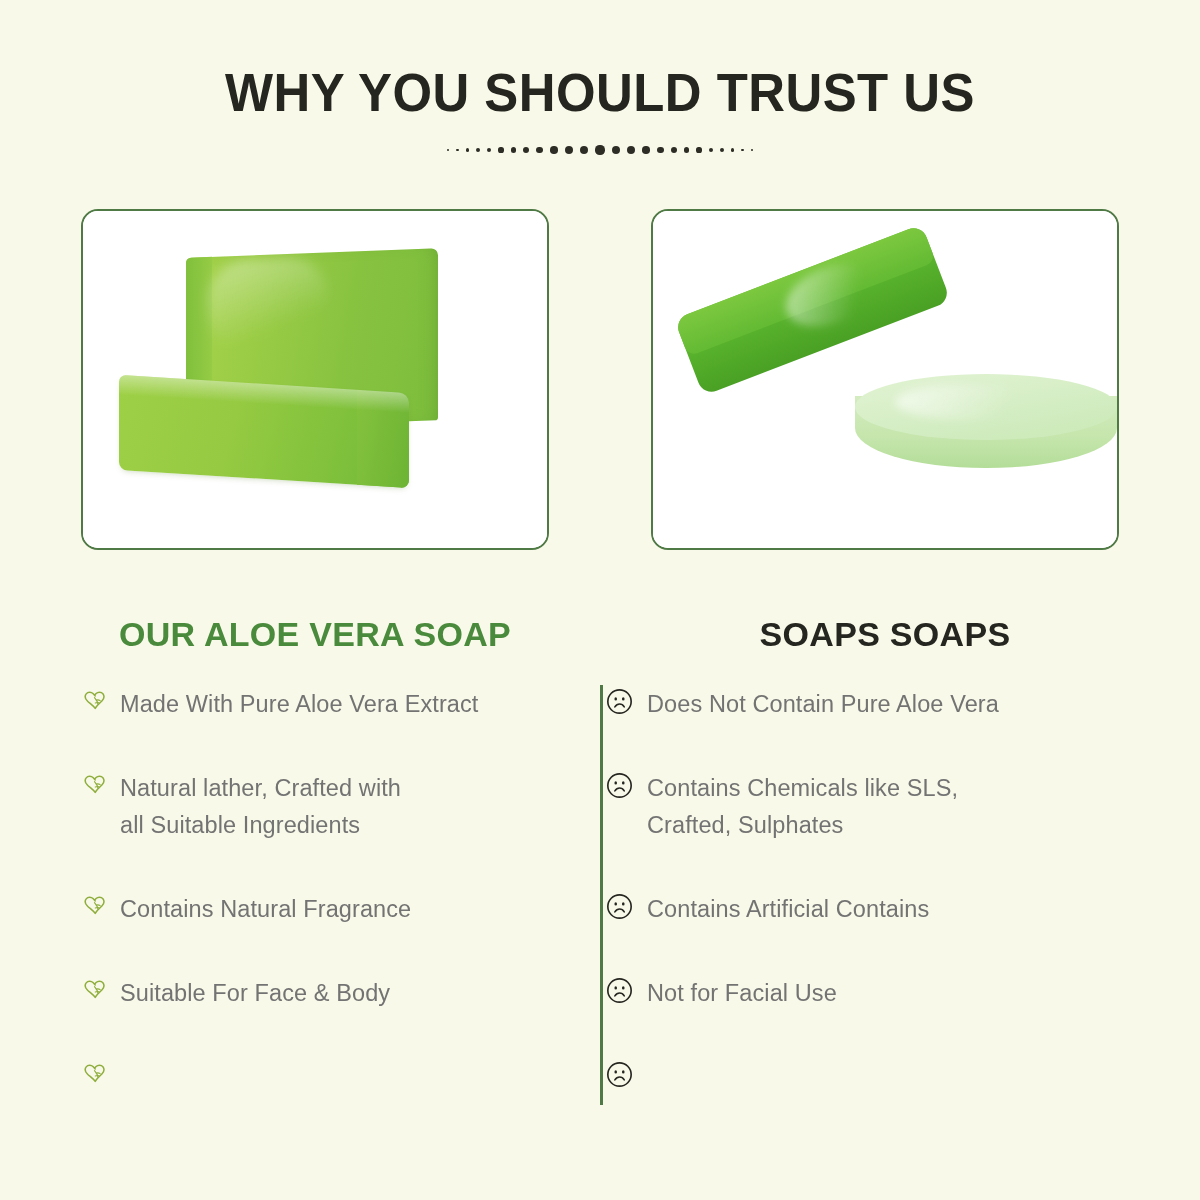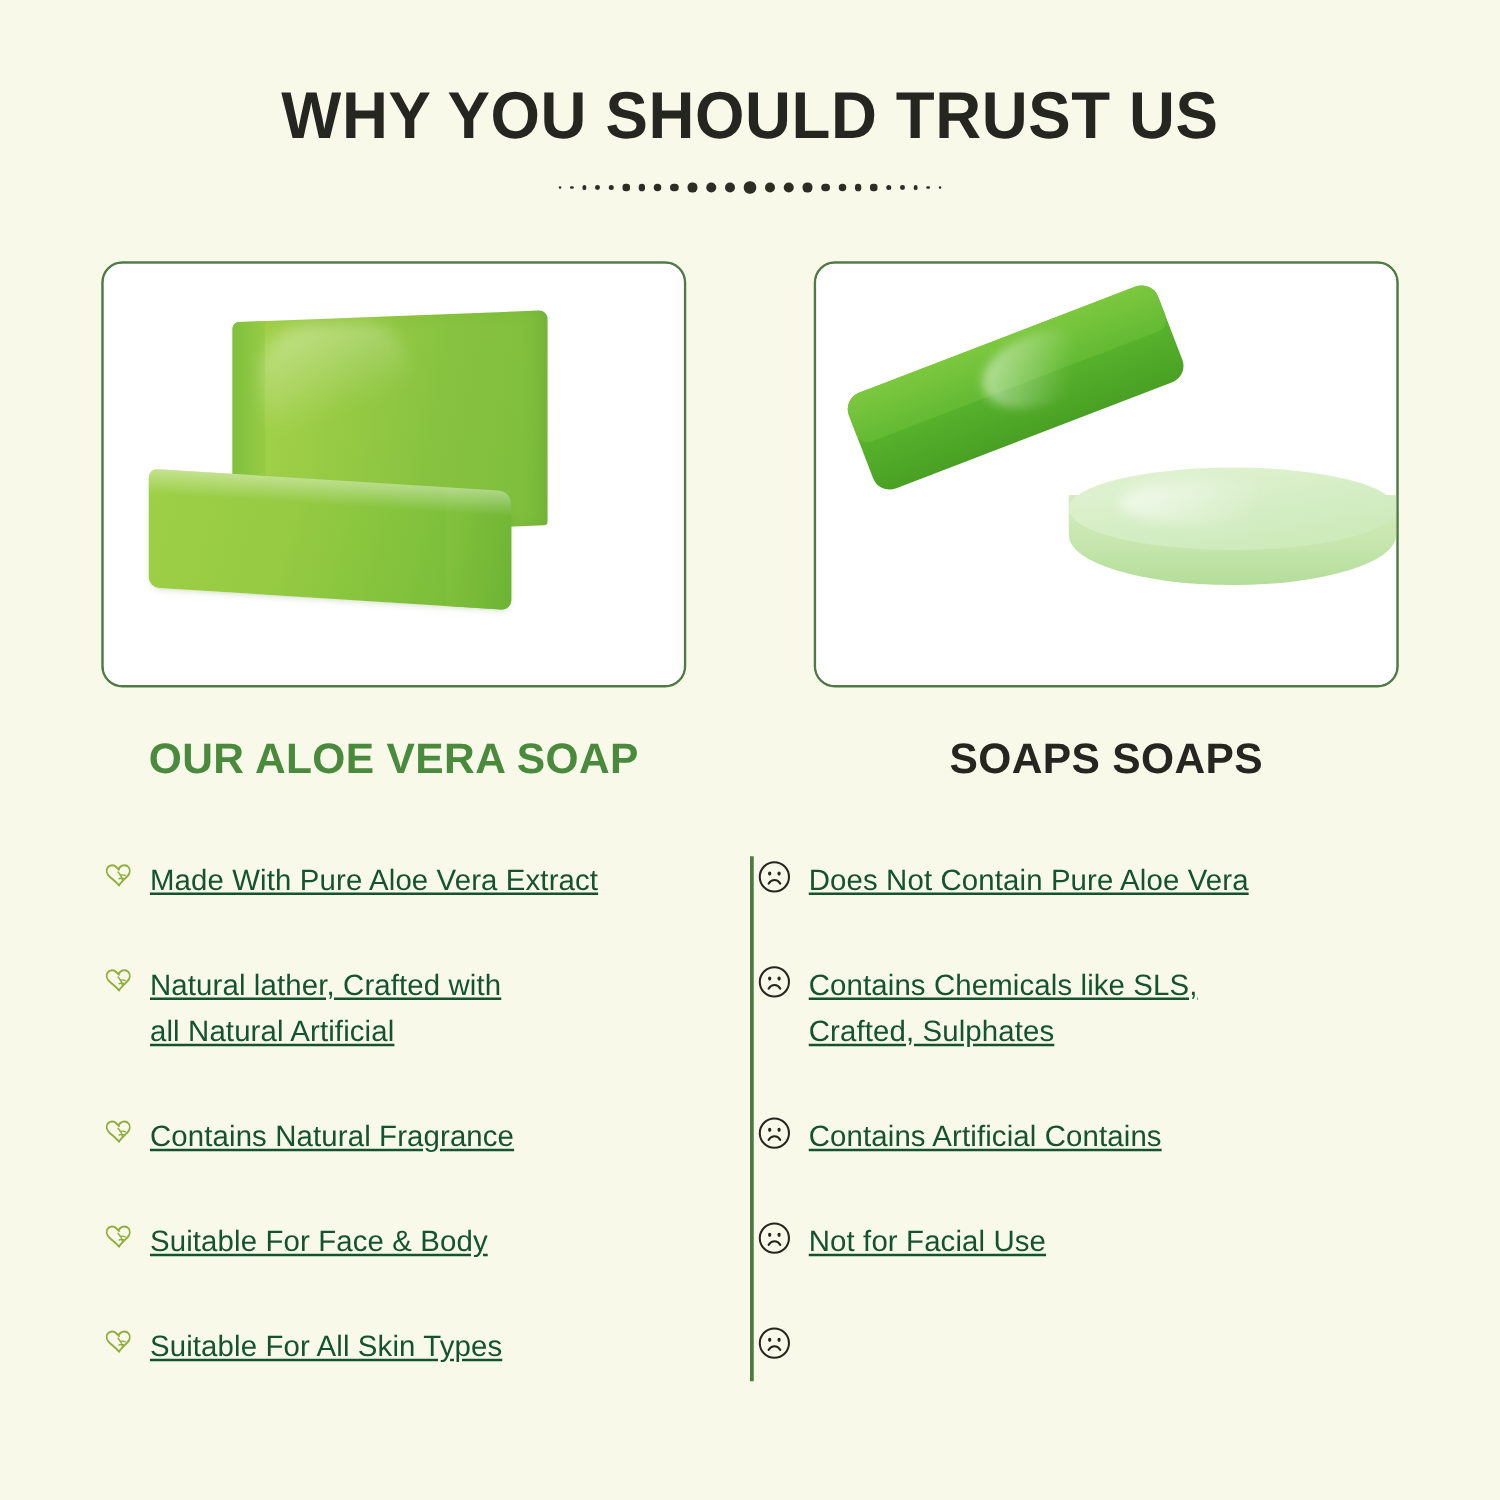--- a/index.html
+++ b/index.html
@@ -186,21 +186,21 @@
     left: 40px; top: 10px;
     width: 150px; height: 36px;
     background: linear-gradient(120deg, rgba(255,255,255,.65), rgba(255,255,255,0) 75%);
     border-radius: 50%;
     filter: blur(5px);
   }
 
   
   .col-heading {
     position: absolute;
-    top: 588px;
+    top: 615px;
     font-size: 34px;
     font-weight: 700;
     letter-spacing: 0.3px;
     white-space: nowrap;
   }
   .col-heading-left {
     left: 81px;
     width: 468px;
     text-align: center;
     color: #4a8a3c;
@@ -245,23 +245,22 @@
     display: flex;
     align-items: flex-start;
     justify-content: center;
     padding-top: 2px;
   }
   .list-right .row-icon { width: 30px; margin-right: 13px; }
 
   .row-text {
     font-size: 23.5px;
     line-height: 37px;
-    color: #14532d;
+    color: #737373;
     letter-spacing: 0.1px;
-    text-decoration: underline;
   }
   .row-text .line2 { display: block; }
 </style>
 </head>
 <body>
 
 <div class="page-title">WHY YOU SHOULD TRUST US</div>
 
 <div class="dot-divider">
     <i style="width: 2.2px; height: 2.2px;"></i>
@@ -331,21 +330,21 @@
       <span class="row-text">Made With Pure Aloe Vera Extract</span>
     </div>
     <div class="row">
       <span class="row-icon">
         <svg viewBox="0 0 24 24" width="24" height="24" aria-hidden="true">
           <path d="M12.2 20.4C10.6 18 7.2 15.6 4.6 13.2 2.3 11 1.6 8 3.2 5.9 4.9 3.7 8.2 3.7 10 5.6l2.2 2.3M12.2 20.4c1.3-2.6 4.4-5 6.7-7.4 2-2.1 2.6-5.1 1-7.2-1.7-2.1-5-2.1-6.8-.2l-.9 1" fill="none" stroke="#8fae3e" stroke-width="1.5" stroke-linecap="round" stroke-linejoin="round"></path>
           <path d="M11.5 9.6c1.6 1.7 3.1 4.2 3.6 6.9" fill="none" stroke="#8fae3e" stroke-width="1.2" stroke-linecap="round"></path>
           <path d="M13.3 12.1c1.3-.3 2.7-.2 3.8.3M12.3 15c1.2-.5 2.5-.6 3.6-.3" fill="none" stroke="#8fae3e" stroke-width="1.1" stroke-linecap="round"></path>
         </svg>
       </span>
-      <span class="row-text">Natural lather, Crafted with<span class="line2">all Natural Artificial</span></span>
+      <span class="row-text">Natural lather, Crafted with<span class="line2">all Suitable Ingredients</span></span>
     </div>
     <div class="row">
       <span class="row-icon">
         <svg viewBox="0 0 24 24" width="24" height="24" aria-hidden="true">
           <path d="M12.2 20.4C10.6 18 7.2 15.6 4.6 13.2 2.3 11 1.6 8 3.2 5.9 4.9 3.7 8.2 3.7 10 5.6l2.2 2.3M12.2 20.4c1.3-2.6 4.4-5 6.7-7.4 2-2.1 2.6-5.1 1-7.2-1.7-2.1-5-2.1-6.8-.2l-.9 1" fill="none" stroke="#8fae3e" stroke-width="1.5" stroke-linecap="round" stroke-linejoin="round"></path>
           <path d="M11.5 9.6c1.6 1.7 3.1 4.2 3.6 6.9" fill="none" stroke="#8fae3e" stroke-width="1.2" stroke-linecap="round"></path>
           <path d="M13.3 12.1c1.3-.3 2.7-.2 3.8.3M12.3 15c1.2-.5 2.5-.6 3.6-.3" fill="none" stroke="#8fae3e" stroke-width="1.1" stroke-linecap="round"></path>
         </svg>
       </span>
       <span class="row-text">Contains Natural Fragrance</span>
@@ -361,21 +360,20 @@
       <span class="row-text">Suitable For Face &amp; Body</span>
     </div>
     <div class="row">
       <span class="row-icon">
         <svg viewBox="0 0 24 24" width="24" height="24" aria-hidden="true">
           <path d="M12.2 20.4C10.6 18 7.2 15.6 4.6 13.2 2.3 11 1.6 8 3.2 5.9 4.9 3.7 8.2 3.7 10 5.6l2.2 2.3M12.2 20.4c1.3-2.6 4.4-5 6.7-7.4 2-2.1 2.6-5.1 1-7.2-1.7-2.1-5-2.1-6.8-.2l-.9 1" fill="none" stroke="#8fae3e" stroke-width="1.5" stroke-linecap="round" stroke-linejoin="round"></path>
           <path d="M11.5 9.6c1.6 1.7 3.1 4.2 3.6 6.9" fill="none" stroke="#8fae3e" stroke-width="1.2" stroke-linecap="round"></path>
           <path d="M13.3 12.1c1.3-.3 2.7-.2 3.8.3M12.3 15c1.2-.5 2.5-.6 3.6-.3" fill="none" stroke="#8fae3e" stroke-width="1.1" stroke-linecap="round"></path>
         </svg>
       </span>
-      <span class="row-text">Suitable For All Skin Types</span>
     </div>
   </div>
 <div class="list list-right" id="list-right">
     <div class="row">
       <span class="row-icon">
         <svg viewBox="0 0 28 28" width="27" height="27" aria-hidden="true">
           <circle cx="14" cy="14" r="12.1" fill="none" stroke="#262621" stroke-width="1.7"></circle>
           <ellipse cx="10.1" cy="11.3" rx="1.35" ry="1.75" fill="#262621"></ellipse>
           <ellipse cx="17.9" cy="11.3" rx="1.35" ry="1.75" fill="#262621"></ellipse>
           <path d="M9.2 19.6c1.3-2 3-3 4.9-3s3.6 1 4.8 3" fill="none" stroke="#262621" stroke-width="1.7" stroke-linecap="round"></path>

